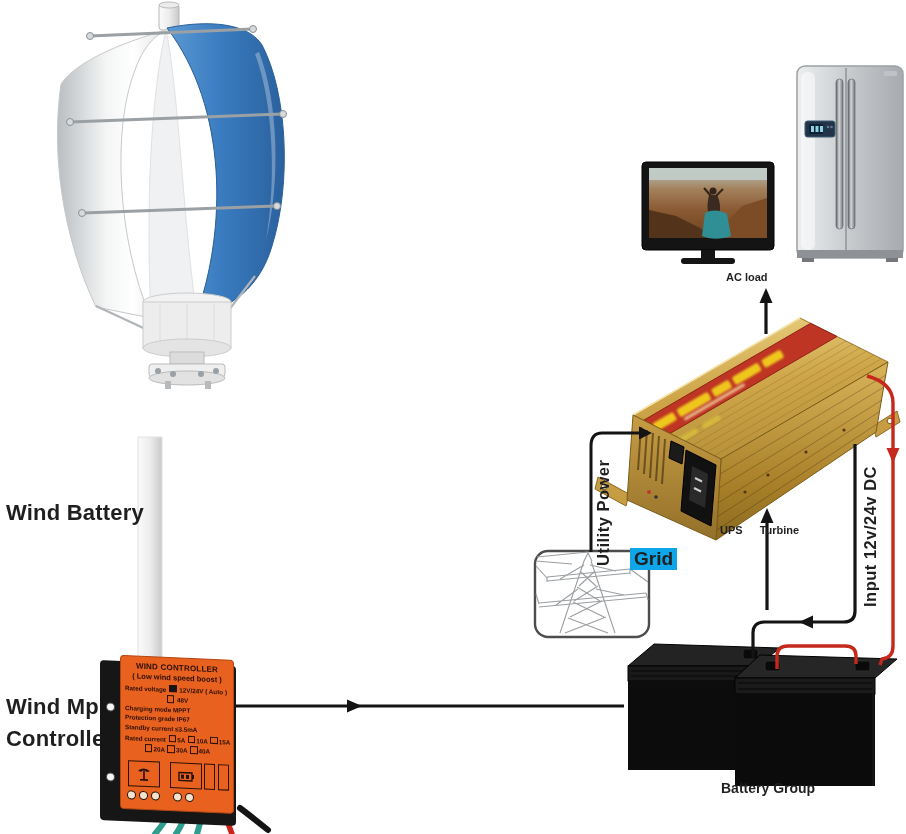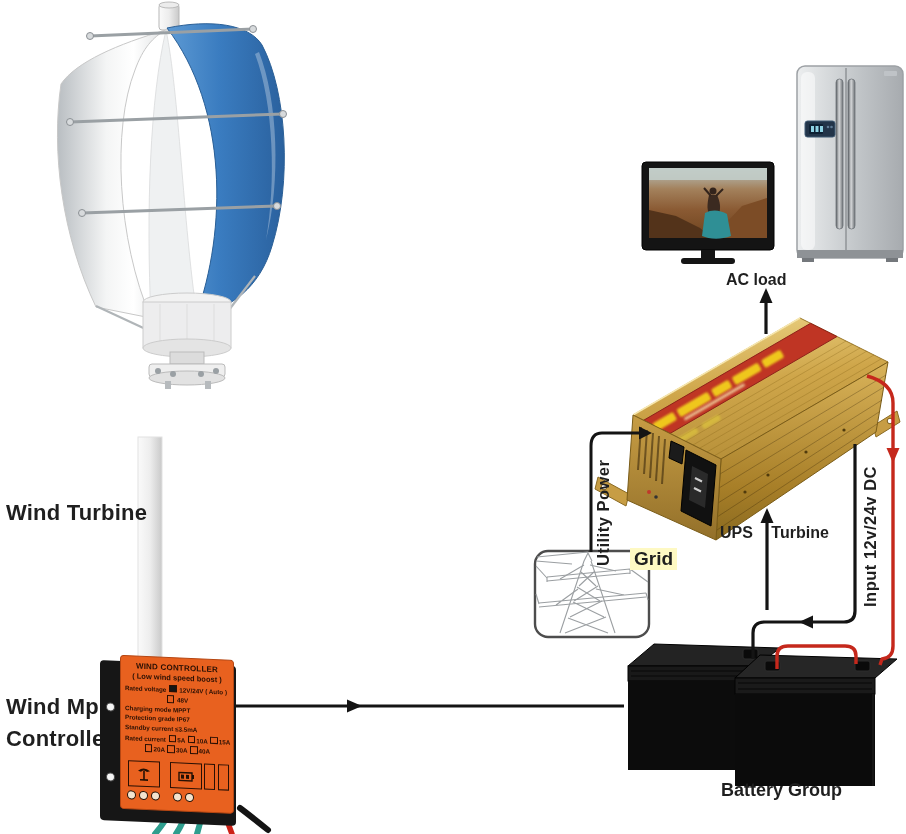--- a/index.html
+++ b/index.html
@@ -5,29 +5,29 @@
   html,body { margin:0; padding:0; background:#fff; }
   .canvas {
     position:relative; width:906px; height:834px; background:#ffffff;
     font-family:"Liberation Sans", sans-serif; overflow:hidden;
   }
   .scene { position:absolute; left:0; top:0; }
   .label {
     position:absolute; font-weight:bold; color:#1f1f1f; white-space:nowrap;
   }
   .lbl-big { font-size:22px; line-height:32px; letter-spacing:.2px; }
-  .lbl-med { font-size:16px; }
+  .lbl-med { font-size:11px; }
   .vtext {
     position:absolute; writing-mode:vertical-rl; transform:rotate(180deg);
     font-weight:bold; color:#1f1f1f; font-size:16.5px; white-space:nowrap;
     letter-spacing:.5px; text-align:center;
   }
-  .grid-label { background:#fef9c3; padding:0 4px; font-size:19px; }
+  .grid-label { background:#0ea5e9; padding:0 4px; font-size:19px; }
   .ups-label { word-spacing:14px; }
-  .bat-label { font-size:18px; }
+  .bat-label { font-size:14px; }
 
   
   .controller { position:absolute; left:100px; top:650px; width:150px; height:186px;
     transform:skewY(2.5deg); transform-origin:left top; }
   .ctl-bracket { position:absolute; left:0; top:10px; width:136px; height:160px;
     background:#161616; border-radius:4px; }
   .ctl-hole { position:absolute; width:7px; height:7px; border-radius:50%;
     background:#f5f5f5; border:1px solid #4a4a4a; }
   .ctl-panel { position:absolute; left:20px; top:4px; width:114px; height:154px;
     background:#e8611f; border:1px solid #b54612; border-radius:4px;
@@ -307,21 +307,21 @@
       <path d="M170,812 C166,820 160,828 155,834"></path>
       <path d="M186,812 C184,820 180,828 176,834"></path>
       <path d="M202,812 C201,820 199,828 197,834"></path>
     </g>
     <path d="M224,810 C226,818 229,826 232,834" stroke="#cc2218" stroke-width="5.5" stroke-linecap="round"></path>
     <path d="M240,808 C248,814 258,822 268,830" stroke="#141414" stroke-width="6" stroke-linecap="round"></path>
   </g>
 </svg>
 
 <div class="label lbl-big" style="left:6px; top:497px;">
-  <div>Wind Turbine</div>
+  <div>Wind Battery</div>
 </div>
 
 <div class="label lbl-big" style="left:6px; top:691px;">
   <div>Wind Mppt</div>
   <div>Controller</div>
 </div>
 
 <div class="label lbl-med" style="left:726px; top:271px;">AC load</div>
 
 <div class="label lbl-med ups-label" style="left:720px; top:524px;">UPS Turbine</div>

